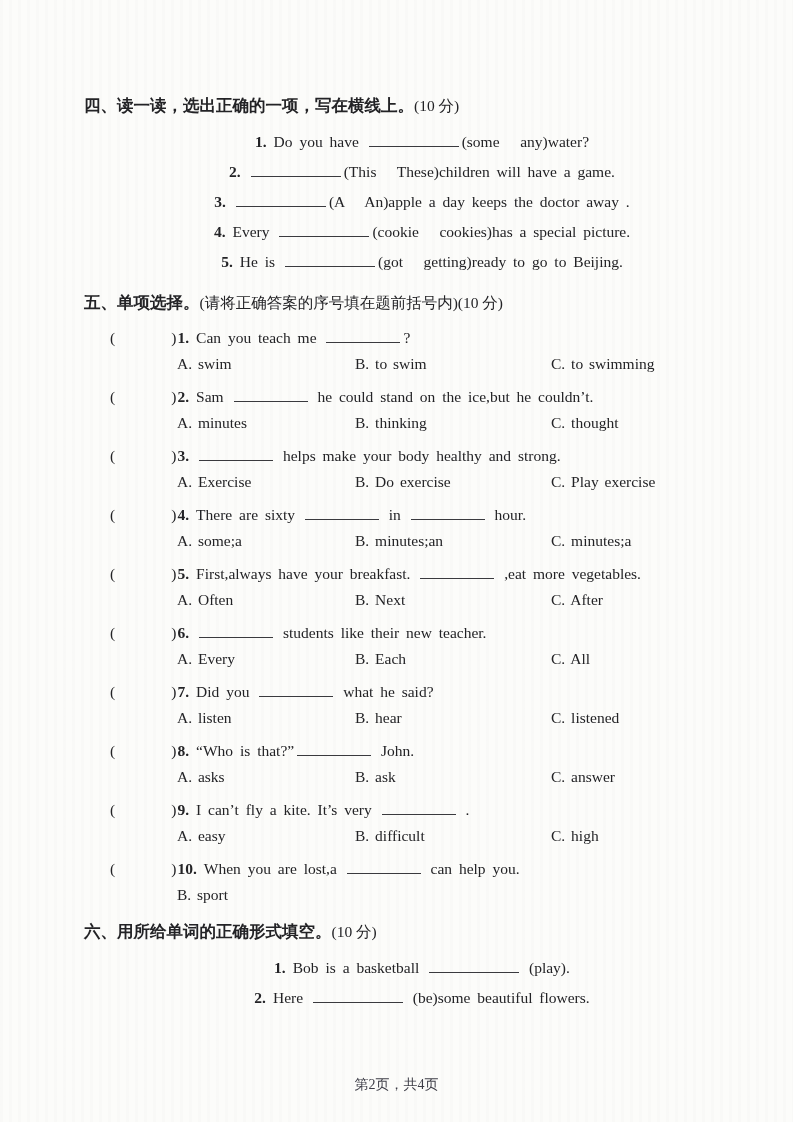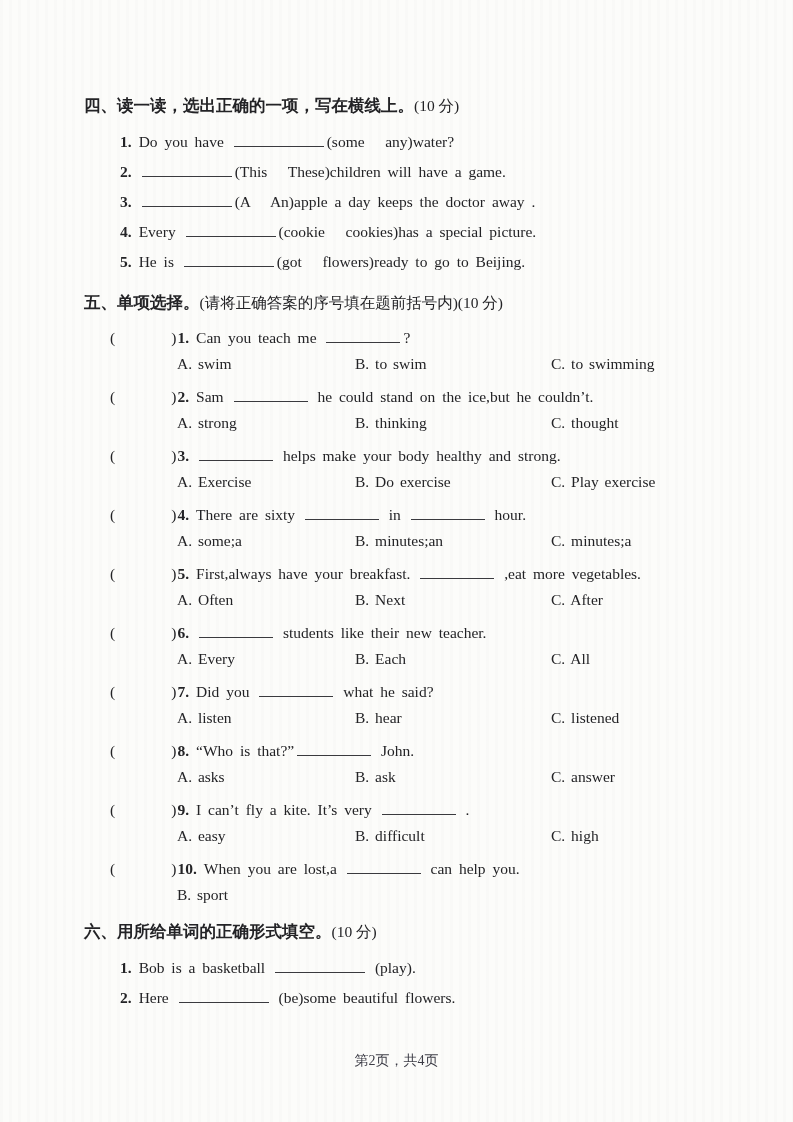--- a/index.html
+++ b/index.html
@@ -27,23 +27,24 @@
   }
   .sec-head .score {
     font-family: "Liberation Serif", "DejaVu Serif", serif;
     font-weight: normal;
     font-size: 15.5px;
   }
   .fill-line {
     font-size: 15.5px;
     line-height: 30px;
     height: 30px;
-    margin-left: 36px;
+    margin-left: 27px;
     white-space: pre-wrap;
     word-spacing: 3px;
+    text-align: center;
   }
   .qnum { font-weight: bold; margin-right: 7px; }
   .blank {
     display: inline-block;
     width: 90px; height: 15px;
     border-bottom: 1px solid #3a3a3e;
     vertical-align: baseline;
     margin: 0 3px;
   }
   .blank.mc { width: 74px; }
@@ -65,21 +66,21 @@
     line-height: 26px;
     word-spacing: 2px;
   }
   .opt-a { width: 178px; }
   .opt-b { width: 196px; }
   .opt-c { flex: 1; }
   .sec6 .sec-head { margin-top: 10px; margin-bottom: 8px; }
   .footer {
     position: absolute;
     left: 0; right: 0;
-    top: 1052px;
+    top: 1076px;
     text-align: center;
     font-size: 14px;
     color: #3c3c46;
     font-family: "Liberation Serif", "DejaVu Serif", serif;
   }
 </style>
 </head>
 <body>
 
 <div class="page">
@@ -88,39 +89,39 @@
     <h2 class="sec-head"><span>四、读一读，选出正确的一项，写在横线上。</span><span class="score">(10 分)</span></h2>
 
     <div class="fill-line"><span class="qnum">1.</span><span>Do you have </span><span class="blank"></span><span>(some   any)water?</span></div>
 
     <div class="fill-line"><span class="qnum">2.</span><span></span><span class="blank"></span><span>(This   These)children will have a game.</span></div>
 
     <div class="fill-line"><span class="qnum">3.</span><span></span><span class="blank"></span><span>(A   An)apple a day keeps the doctor away .</span></div>
 
     <div class="fill-line"><span class="qnum">4.</span><span>Every </span><span class="blank"></span><span>(cookie   cookies)has a special picture.</span></div>
 
-    <div class="fill-line"><span class="qnum">5.</span><span>He is </span><span class="blank"></span><span>(got   flowers)ready to go to Beijing.</span></div>
+    <div class="fill-line"><span class="qnum">5.</span><span>He is </span><span class="blank"></span><span>(got   getting)ready to go to Beijing.</span></div>
   </div>
 
   <div class="sec5">
     <h2 class="sec-head"><span>五、单项选择。</span><span class="score">(请将正确答案的序号填在题前括号内)(10 分)</span></h2>
 
     <div class="mc-item">
       <div class="mc-stem"><span class="bracket">(       )</span><span class="qnum">1.</span><span>Can you teach me </span><span class="blank mc"></span><span>?</span></div>
       <div class="mc-options">
           <span class="opt-a">A. swim</span>
           <span class="opt-b">B. to swim</span>
           <span class="opt-c">C. to swimming</span>
         </div>
     </div>
 
     <div class="mc-item">
       <div class="mc-stem"><span class="bracket">(       )</span><span class="qnum">2.</span><span>Sam </span><span class="blank mc"></span><span> he could stand on the ice,but he couldn’t.</span></div>
       <div class="mc-options">
-          <span class="opt-a">A. strong</span>
+          <span class="opt-a">A. minutes</span>
           <span class="opt-b">B. thinking</span>
           <span class="opt-c">C. thought</span>
         </div>
     </div>
 
     <div class="mc-item">
       <div class="mc-stem"><span class="bracket">(       )</span><span class="qnum">3.</span><span></span><span class="blank mc"></span><span> helps make your body healthy and strong.</span></div>
       <div class="mc-options">
           <span class="opt-a">A. Exercise</span>
           <span class="opt-b">B. Do exercise</span>

